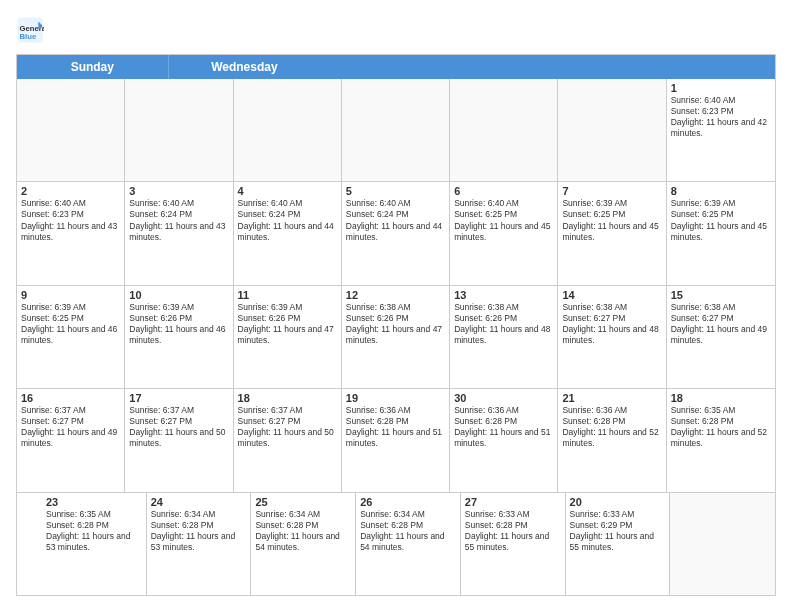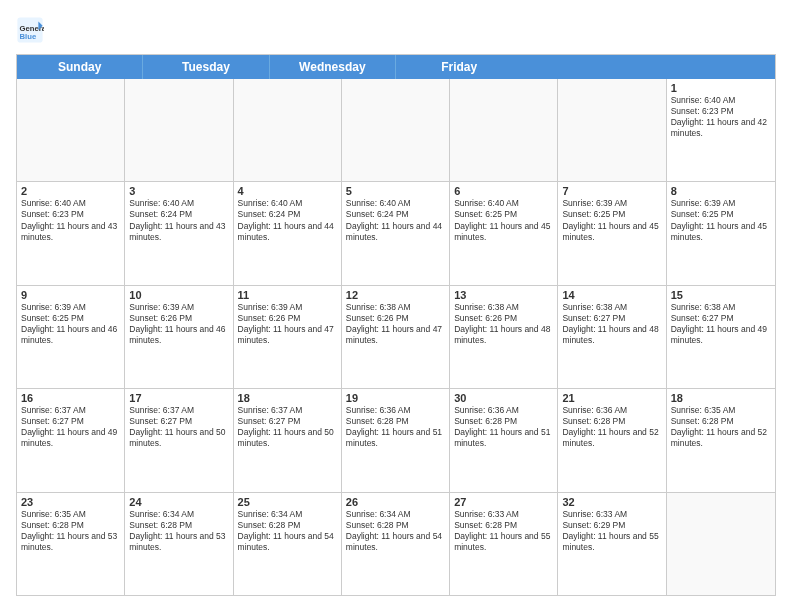--- a/index.html
+++ b/index.html
@@ -45,21 +45,21 @@
       color: #555;
     }
     .calendar {
       flex: 1;
       display: flex;
       flex-direction: column;
       border: 1px solid #ccc;
     }
     .cal-header-row {
       display: grid;
-      grid-template-columns: repeat(6, 1fr);
+      grid-template-columns: repeat(5, 1fr);
       background: #4a90d9;
     }
     .cal-header-cell {
       color: #fff;
       font-size: 12px;
       font-weight: bold;
       padding: 5px 4px;
       text-align: center;
       border-right: 1px solid #6aaae0;
     }
@@ -68,21 +68,21 @@
       display: flex;
       flex-direction: column;
       flex: 1;
     }
     .cal-row {
       display: grid;
       grid-template-columns: repeat(7, 1fr);
       flex: 1;
       border-bottom: 1px solid #ccc;
     }
-    .cal-row:last-child { border-bottom: none; }
+    .cal-row:last-child { border-bottom: none; margin-left: 25px; }
     .cal-cell {
       border-right: 1px solid #ccc;
       padding: 3px 4px;
       font-size: 9px;
       color: #333;
       vertical-align: top;
       min-height: 0;
     }
     .cal-cell:last-child { border-right: none; }
     .cal-cell.empty { background: #f9f9f9; }
@@ -117,23 +117,21 @@
     </div>
     <div class="title-block">
       <div class="calendar-title"></div>
       <div class="calendar-subtitle"></div>
     </div>
   </div>
 
   <div class="calendar">
     <div class="cal-header-row">
     <div class="cal-header-cell">Sunday</div>
-        <div class="cal-header-cell">Tuesday</div>
         <div class="cal-header-cell">Wednesday</div>
-        <div class="cal-header-cell">Friday</div>
       </div>
     <div class="cal-body">
     <div class="cal-row">
           <div class="cal-cell empty"></div>
           <div class="cal-cell empty"></div>
           <div class="cal-cell empty"></div>
           <div class="cal-cell empty"></div>
           <div class="cal-cell empty"></div>
           <div class="cal-cell empty"></div>
           <div class="cal-cell">
@@ -300,21 +298,21 @@
 Sunset: 6:28 PM
 Daylight: 11 hours and 54 minutes.</div>
           </div>
           <div class="cal-cell">
             <span class="day-num">27</span>
             <div class="cell-text" style="white-space: pre-line;">Sunrise: 6:33 AM
 Sunset: 6:28 PM
 Daylight: 11 hours and 55 minutes.</div>
           </div>
           <div class="cal-cell">
-            <span class="day-num">32</span>
+            <span class="day-num">20</span>
             <div class="cell-text" style="white-space: pre-line;">Sunrise: 6:33 AM
 Sunset: 6:29 PM
 Daylight: 11 hours and 55 minutes.</div>
           </div>
           <div class="cal-cell empty"></div>
         </div>
       </div>
   </div>
 </div>
 

